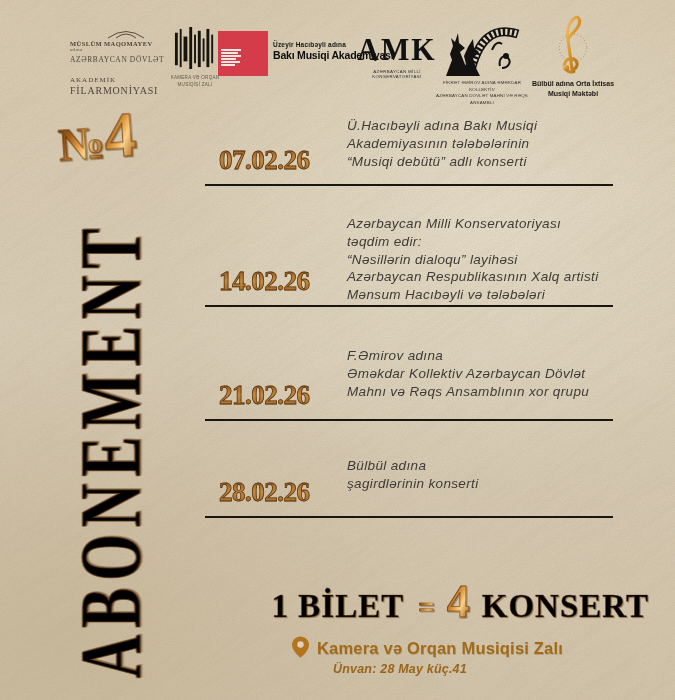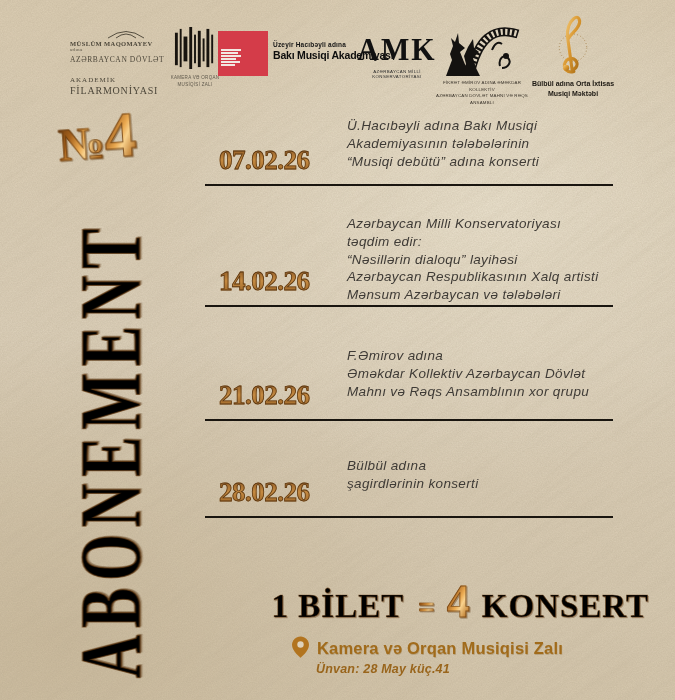--- a/index.html
+++ b/index.html
@@ -86,21 +86,21 @@
   .offer-part { font-size:33px; letter-spacing:1px; }
   .offer-part span { -webkit-text-stroke:.7px rgba(96,54,14,.7); }
   .offer-eq { font-size:29px; margin:0 8px 0 10px; -webkit-text-stroke:.7px rgba(96,54,14,.7); }
   .offer-count { font-size:46px; margin-right:8px; -webkit-text-stroke:.9px rgba(96,54,14,.7); }
 
   .venue { position:absolute; left:292px; top:636px; }
   .venue-row { display:flex; align-items:flex-end; }
   .pin-icon { margin-right:8px; flex:0 0 auto; }
   .venue-name { font-size:16.5px; font-weight:bold; color:#a16b1b; letter-spacing:.2px;
     text-shadow:.5px .5px 0 rgba(120,78,20,.25); }
-  .venue-address { margin:4px 0 0 24px; font-size:12.5px; font-weight:bold; font-style:italic;
+  .venue-address { margin:4px 0 0 41px; font-size:12.5px; font-weight:bold; font-style:italic;
     color:#99651c; letter-spacing:.2px; }
 </style>
 </head>
 <body>
 
 <div class="page">
 
   <svg class="texture" width="675" height="700">
     <filter id="grain">
         <feTurbulence type="fractalNoise" baseFrequency="0.8" numOctaves="2" seed="7"></feTurbulence>
@@ -205,32 +205,32 @@
     <span class="series-no gold-glyph">№</span><span class="series-four gold-glyph">4</span>
   </div>
 
   <div class="vertical-title"><span>A</span><span>B</span><span>O</span><span>N</span><span>E</span><span>M</span><span>E</span><span>N</span><span>T</span></div>
 
   <div class="event-row row-1">
     <div class="event-date">07.02.26</div>
     <div class="event-text">
       <div>Ü.Hacıbəyli adına Bakı Musiqi</div>
       <div>Akademiyasının tələbələrinin</div>
-      <div>“Musiqi debütü” adına konserti</div>
+      <div>“Musiqi debütü” adlı konserti</div>
     </div>
   </div>
 
   <div class="event-row row-2">
     <div class="event-date">14.02.26</div>
     <div class="event-text">
       <div>Azərbaycan Milli Konservatoriyası</div>
       <div>təqdim edir:</div>
       <div>“Nəsillərin dialoqu” layihəsi</div>
       <div>Azərbaycan Respublikasının Xalq artisti</div>
-      <div>Mənsum Azərbaycan və tələbələri</div>
+      <div>Mənsum Hacıbəyli və tələbələri</div>
     </div>
   </div>
 
   <div class="event-row row-3">
     <div class="event-date">21.02.26</div>
     <div class="event-text">
       <div>F.Əmirov adına</div>
       <div>Əməkdar Kollektiv Azərbaycan Dövlət</div>
       <div>Mahnı və Rəqs Ansamblının xor qrupu</div>
     </div>

